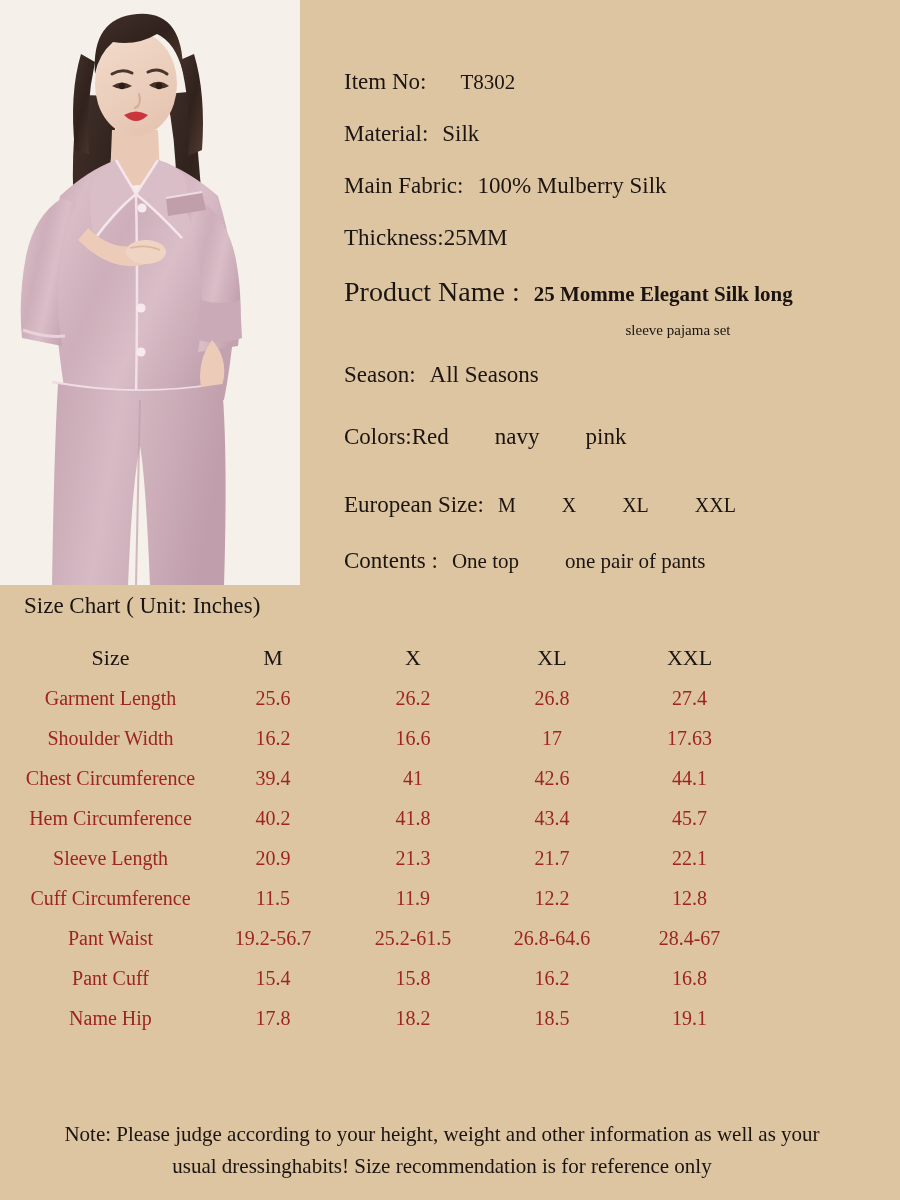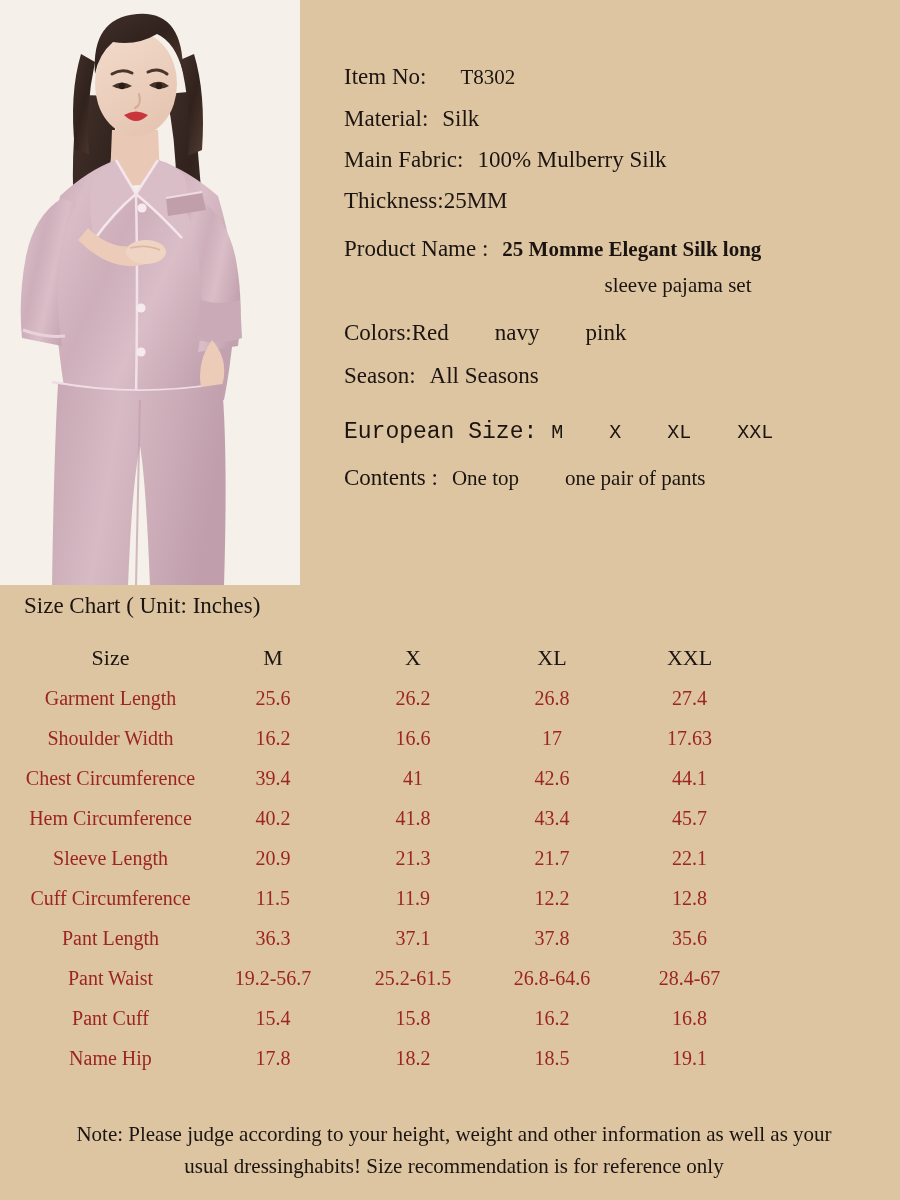--- a/index.html
+++ b/index.html
@@ -36,46 +36,46 @@
   }
   #page-title {
     font-size: 31px;
     font-weight: bold;
     letter-spacing: .2px;
     margin: 0 0 26px 0;
     line-height: 1;
   }
   .info-row {
     font-size: 23px;
-    line-height: 41px;
+    line-height: 52px;
     white-space: nowrap;
   }
   .info-row .lbl { }
   .info-row .val { }
   .gap-sm { display: inline-block; width: 14px; }
   .gap-md { display: inline-block; width: 34px; }
   .gap-lg { display: inline-block; width: 46px; }
 
   
   #product-name-row {
     font-size: 23px;
     line-height: 37px;
     margin-top: 9px;
   }
-  #product-name-row .pn-label { font-size: 23px; }
+  #product-name-row .pn-label { font-size: 28px; }
   #product-name-row .pn-value { font-size: 21px; font-weight: bold; }
   #product-name-line2 {
     text-align: center;
     padding-left: 120px;
-    font-size: 21px;
+    font-size: 15px;
     line-height: 34px;
   }
   #season-row { margin-top: 2px; }
   #colors-row { margin-top: 10px; }
-  #eusize-row { margin-top: 16px; font-family: Liberation Mono, monospace; }
+  #eusize-row { margin-top: 16px; }
   #contents-row { margin-top: 4px; }
   .sz-small { font-size: 20px; }
   .small-val { font-size: 21px; }
 
   
   #size-chart-heading {
     position: absolute;
     left: 24px;
     top: 593px;
     font-size: 23px;
@@ -111,21 +111,21 @@
   }
   col.c-label { width: 185px; }
   col.c-m     { width: 140px; }
   col.c-x     { width: 140px; }
   col.c-xl    { width: 138px; }
   col.c-xxl   { width: 137px; }
 
   
   #footer-note {
     position: absolute;
-    left: 24px;
+    left: 12px;
     top: 1118px;
     width: 860px;
     text-align: center;
     font-size: 21px;
     line-height: 32px;
     color: #1b1410;
   }
 </style>
 </head>
 <body>
@@ -241,26 +241,26 @@
 
   <div class="info-row">
     <span class="lbl">Thickness:</span><span class="val">25MM</span>
   </div>
 
   <div id="product-name-row">
     <span class="pn-label">Product Name :</span><span class="gap-sm"></span><span class="pn-value">25 Momme Elegant  Silk long</span>
     <div id="product-name-line2">sleeve pajama set</div>
   </div>
 
+  <div class="info-row" id="season-row">
+    <span class="lbl">Season:</span><span class="gap-sm"></span><span class="val">All Seasons</span>
+  </div>
+
   <div class="info-row" id="colors-row">
     <span class="lbl">Colors:</span><span class="val">Red</span><span class="gap-lg"></span><span class="val">navy</span><span class="gap-lg"></span><span class="val">pink</span>
-  </div>
-
-  <div class="info-row" id="season-row">
-    <span class="lbl">Season:</span><span class="gap-sm"></span><span class="val">All Seasons</span>
   </div>
 
   <div class="info-row" id="eusize-row">
     <span class="lbl">European  Size:</span><span class="gap-sm"></span><span class="sz-small">M</span><span class="gap-lg"></span><span class="sz-small">X</span><span class="gap-lg"></span><span class="sz-small">XL</span><span class="gap-lg"></span><span class="sz-small">XXL</span>
   </div>
 
   <div class="info-row" id="contents-row">
     <span class="lbl">Contents :</span><span class="gap-sm"></span><span class="small-val">One top</span><span class="gap-lg"></span><span class="small-val">one pair of pants</span>
   </div>
 
@@ -322,27 +322,20 @@
       <td>22.1</td>
     </tr>
     <tr>
       <td class="row-label">Cuff Circumference</td>
       <td>11.5</td>
       <td>11.9</td>
       <td>12.2</td>
       <td>12.8</td>
     </tr>
     <tr>
-      <td class="row-label">Pant Length</td>
-      <td>36.3</td>
-      <td>37.1</td>
-      <td>37.8</td>
-      <td>35.6</td>
-    </tr>
-    <tr>
       <td class="row-label">Pant Waist</td>
       <td>19.2-56.7</td>
       <td>25.2-61.5</td>
       <td>26.8-64.6</td>
       <td>28.4-67</td>
     </tr>
     <tr>
       <td class="row-label">Pant Cuff</td>
       <td>15.4</td>
       <td>15.8</td>

